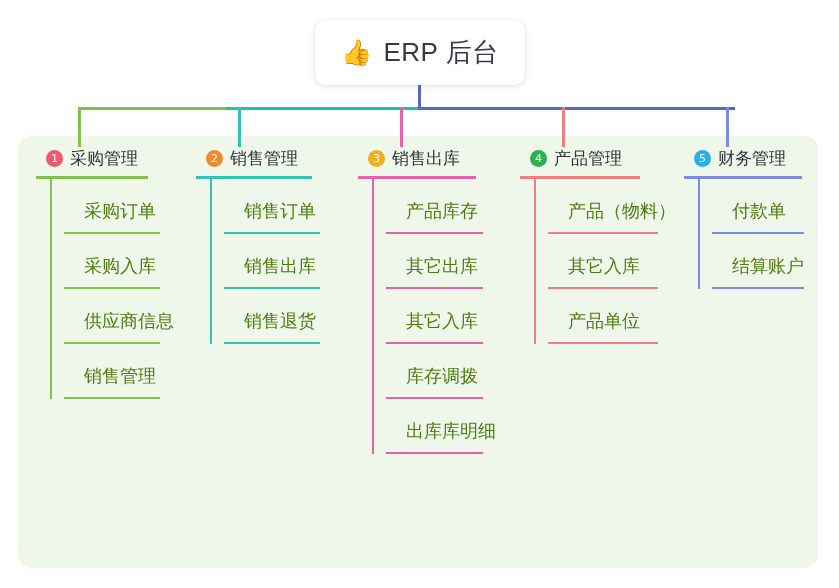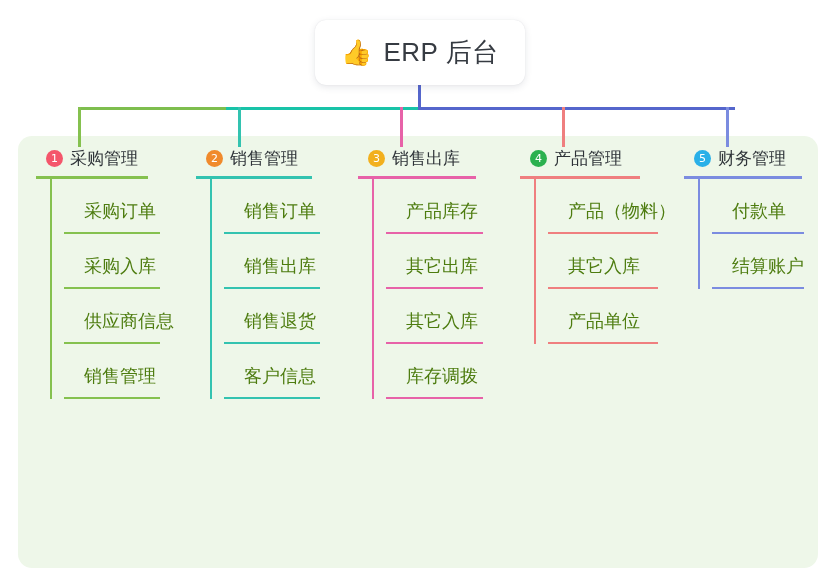--- a/index.html
+++ b/index.html
@@ -213,24 +213,20 @@
             <div class="leaf-rule" style="background: rgb(51, 195, 176); width: 96px;"></div>
           </div>
           <div class="leaf">
             <span class="leaf-text">销售出库</span>
             <div class="leaf-rule" style="background: rgb(51, 195, 176); width: 96px;"></div>
           </div>
           <div class="leaf">
             <span class="leaf-text">销售退货</span>
             <div class="leaf-rule" style="background: rgb(51, 195, 176); width: 96px;"></div>
           </div>
-          <div class="leaf">
-            <span class="leaf-text">客户信息</span>
-            <div class="leaf-rule" style="background: rgb(51, 195, 176); width: 96px;"></div>
-          </div>
         </div>
       </div>
       <div class="col" style="left: 358px;">
         <div class="col-head">
           <span class="badge" style="background: rgb(242, 176, 30);">3</span>
           <span class="col-title">销售出库</span>
         </div>
         <div class="head-rule" style="background: rgb(231, 98, 168); width: 118px;"></div>
         <div class="spine-wrap">
           <div class="spine" style="background: rgb(231, 98, 168);"></div>
@@ -243,20 +239,24 @@
             <div class="leaf-rule" style="background: rgb(231, 98, 168); width: 97px;"></div>
           </div>
           <div class="leaf">
             <span class="leaf-text">其它入库</span>
             <div class="leaf-rule" style="background: rgb(231, 98, 168); width: 97px;"></div>
           </div>
           <div class="leaf">
             <span class="leaf-text">库存调拨</span>
             <div class="leaf-rule" style="background: rgb(231, 98, 168); width: 97px;"></div>
           </div>
+          <div class="leaf">
+            <span class="leaf-text">出库库明细</span>
+            <div class="leaf-rule" style="background: rgb(231, 98, 168); width: 97px;"></div>
+          </div>
         </div>
       </div>
       <div class="col" style="left: 520px;">
         <div class="col-head">
           <span class="badge" style="background: rgb(43, 177, 79);">4</span>
           <span class="col-title">产品管理</span>
         </div>
         <div class="head-rule" style="background: rgb(239, 127, 127); width: 120px;"></div>
         <div class="spine-wrap">
           <div class="spine" style="background: rgb(239, 127, 127);"></div>

